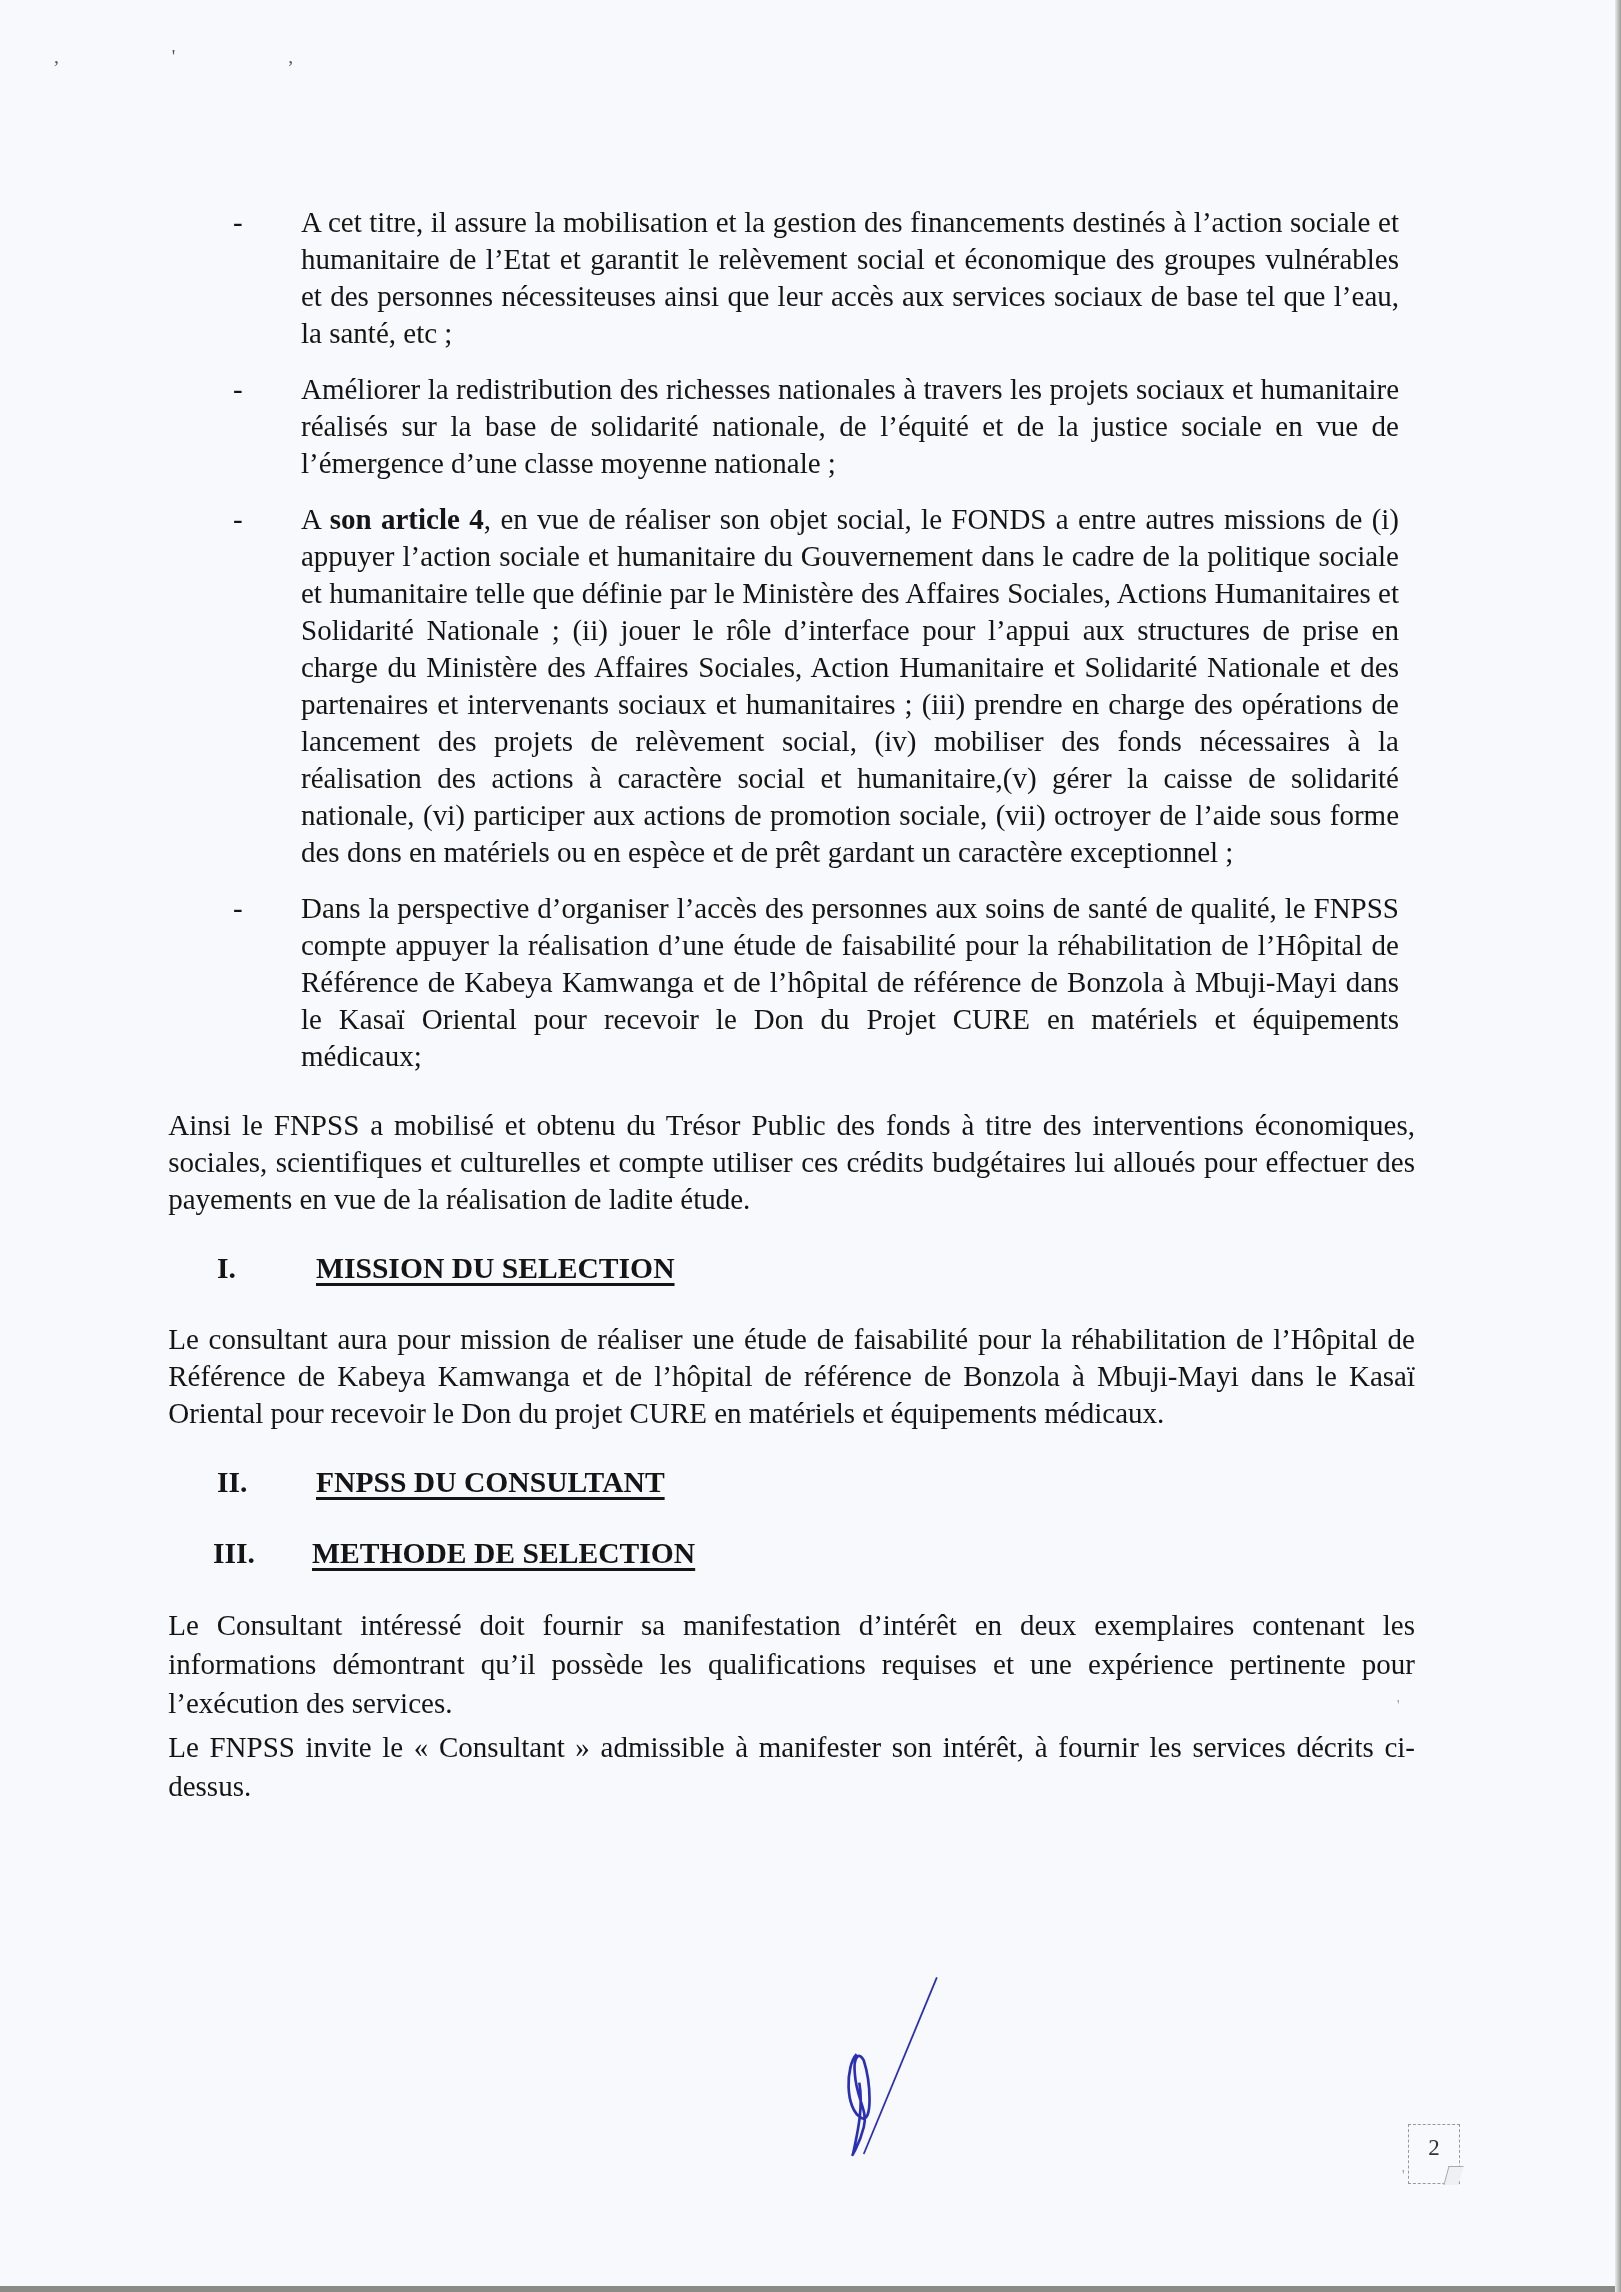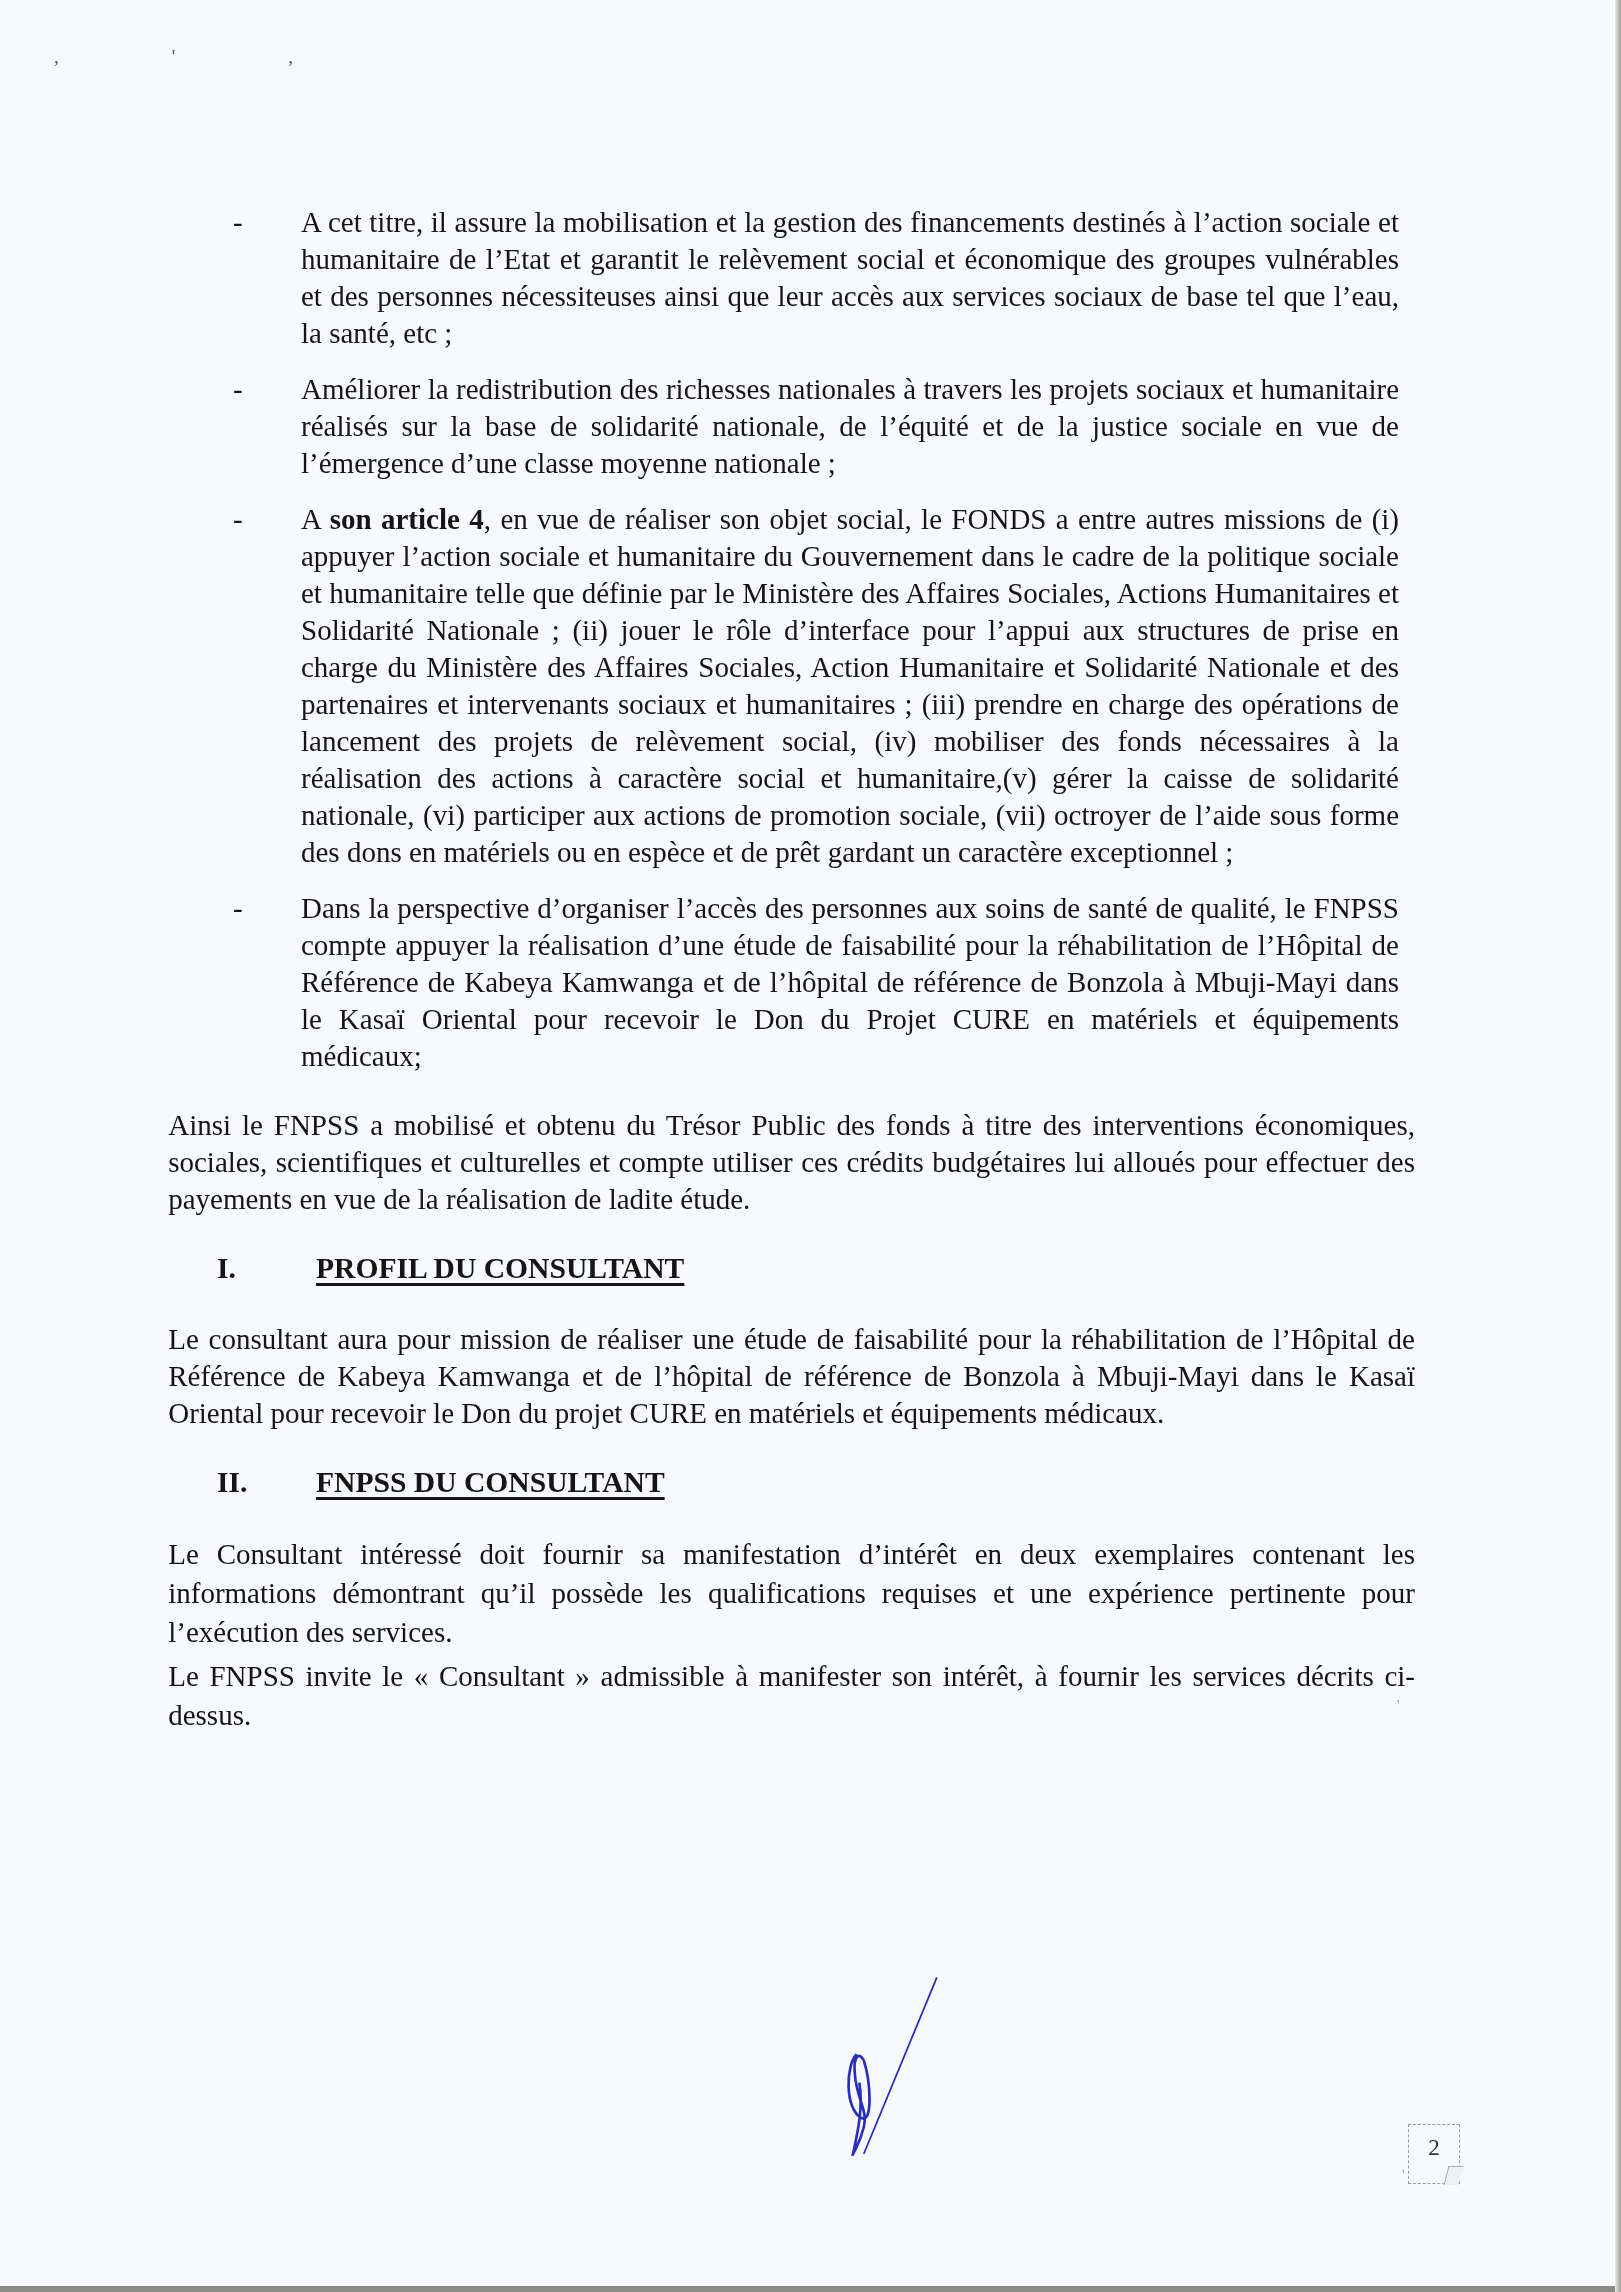--- a/index.html
+++ b/index.html
@@ -61,29 +61,33 @@
 
   <div class="bullet" style="margin-bottom:32px;">
     <span class="dash">-</span>
     <p>Dans la perspective d’organiser l’accès des personnes aux soins de santé de qualité, le FNPSS compte appuyer la réalisation d’une étude de faisabilité pour la réhabilitation de l’Hôpital de Référence de Kabeya Kamwanga et de l’hôpital de référence de Bonzola à Mbuji-Mayi dans le Kasaï Oriental pour recevoir le Don du Projet CURE en matériels et équipements médicaux;</p>
   </div>
 
   <p class="para">Ainsi le FNPSS a mobilisé et obtenu du Trésor Public des fonds à titre des interventions économiques, sociales, scientifiques et culturelles et compte utiliser ces crédits budgétaires lui alloués pour effectuer des payements en vue de la réalisation de ladite étude.</p>
 
   <div class="section">
     <span class="num">I.</span>
-    <span class="title">PROFIL DU CONSULTANT</span>
+    <span class="title">MISSION DU SELECTION</span>
   </div>
   <p class="para">Le consultant aura pour mission de réaliser une étude de faisabilité pour la réhabilitation de l’Hôpital de Référence de Kabeya Kamwanga et de l’hôpital de référence de Bonzola à Mbuji-Mayi dans le Kasaï Oriental pour recevoir le Don du projet CURE en matériels et équipements médicaux.</p>
 
   <div class="section">
     <span class="num">II.</span>
     <span class="title">FNPSS DU CONSULTANT</span>
   </div>
 
+  <div class="section" style="margin-left:52px;">
+    <span class="num">III.</span>
+    <span class="title">METHODE DE SELECTION</span>
+  </div>
   <p class="para" style="line-height:39px;margin-bottom:5.4px;">Le Consultant intéressé doit fournir sa manifestation d’intérêt en deux exemplaires contenant les informations démontrant qu’il possède les qualifications requises et une expérience pertinente pour l’exécution  des services.</p>
   <p class="para" style="line-height:39px;">Le FNPSS invite le « Consultant » admissible à manifester son  intérêt, à  fournir les services décrits ci-dessus.</p>
 </div>
 
 <svg class="signature" viewBox="0 0 120 215">
   <path d="M112 2 L30 200" stroke="#2a2fb8" stroke-width="2" fill="none"></path>
   <path d="M22 88 C 10 100, 8 150, 28 160 C 40 165, 38 120, 30 95 C 25 85, 18 90, 20 110 C 22 140, 35 150, 30 170 C 25 190, 15 205, 18 200 C 22 180, 30 150, 25 120" stroke="#2a2fb8" stroke-width="3" fill="none"></path>
 </svg>
 
 <div class="page-number-box">

